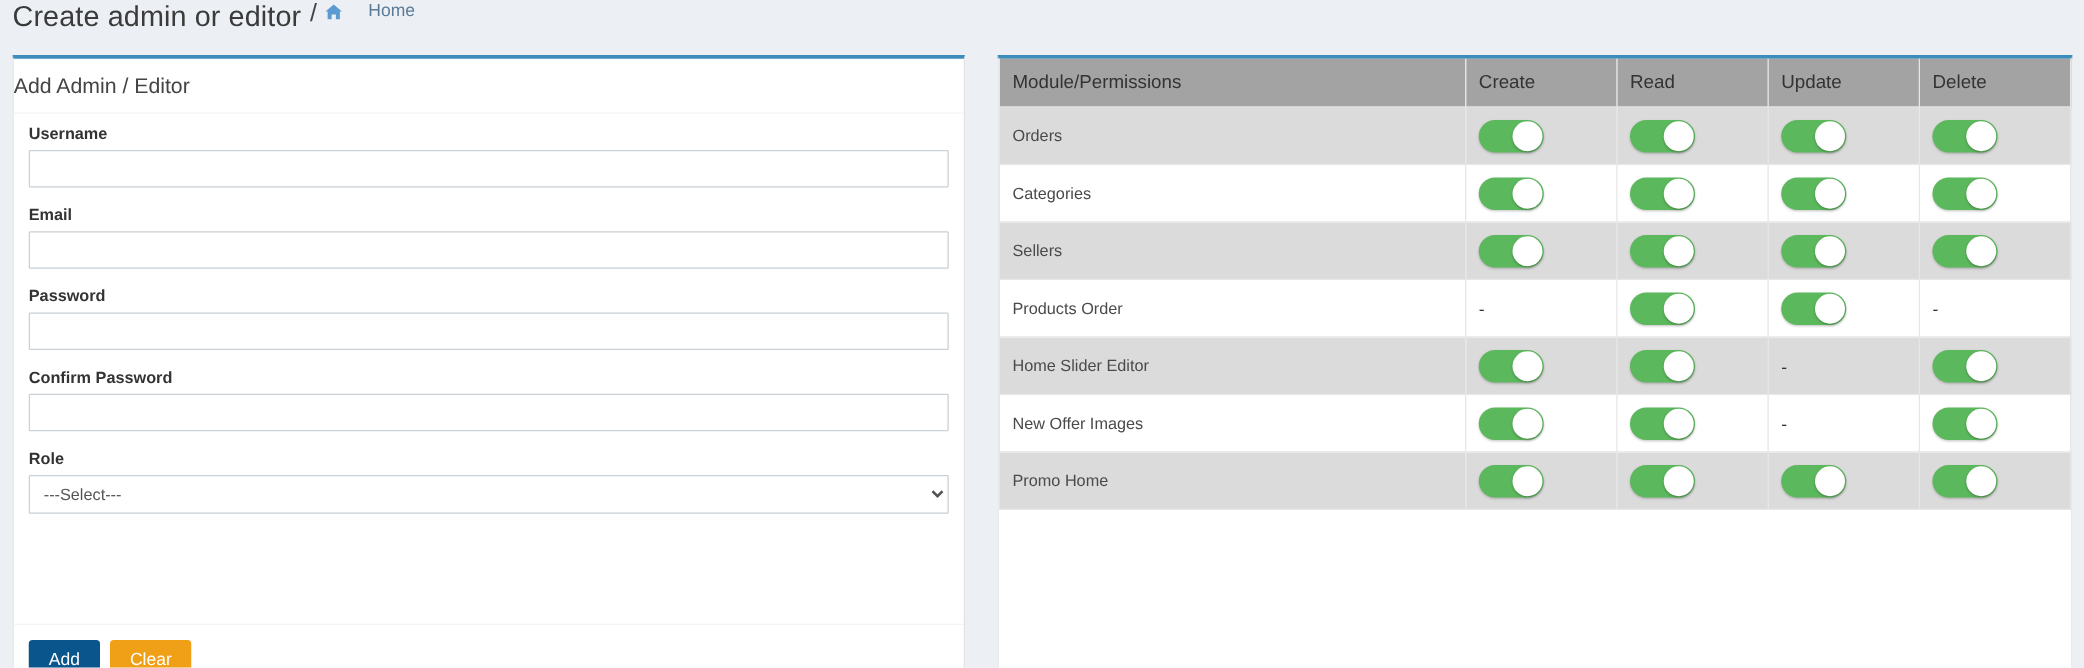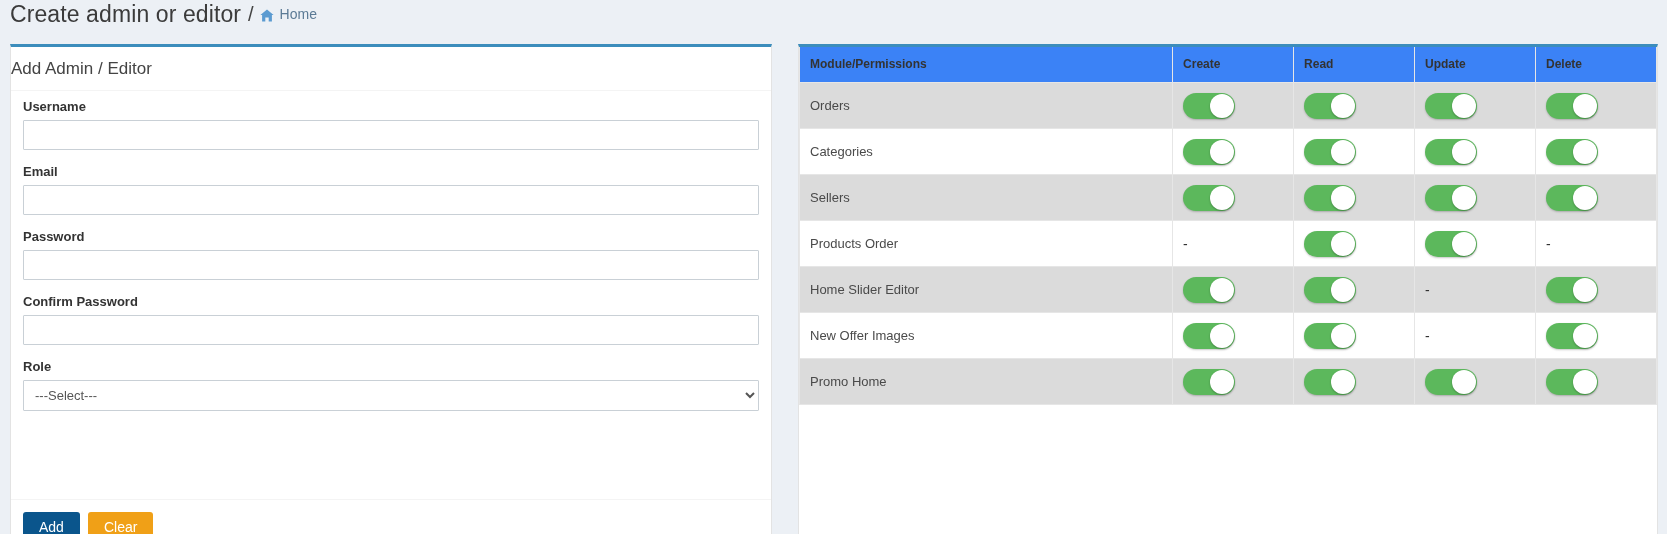--- a/index.html
+++ b/index.html
@@ -8,28 +8,28 @@
     width: 1667px; height: 534px;
     background: #ecf0f5;
     font-family: "Liberation Sans", sans-serif;
     overflow: hidden;
   }
   .page { position: relative; width: 1667px; height: 534px; }
 
   
   .page-header {
     position: absolute; left: 0; top: 0; width: 1667px; height: 28px;
-    display: flex; align-items: center; padding-left: 10px;
+    display: flex; align-items: flex-start; padding-left: 10px;
   }
   .page-title {
     font-size: 23px; color: #3b3b3b; font-weight: 400; letter-spacing: .1px;
   }
   .bc-sep { font-size: 20px; color: #444; margin: 0 6px 0 7px; }
   .bc-link {
-    display: inline-flex; align-items: center; gap: 6px;
+    display: inline-flex; align-items: center; gap: 21px;
     color: #5b7a95; font-size: 14px; text-decoration: none;
   }
   .home-icon { display: inline-block; width: 14px; height: 13px; position: relative; top: 1px; }
 
   
   .box {
     position: absolute; background: #fff;
     border: 1px solid #e3e3e3; border-top: 3px solid #3c8dbc;
   }
   .box-left  { left: 10px;  top: 44px; width: 762px; height: 500px; }
@@ -68,23 +68,23 @@
     border: none; border-radius: 3px; color: #fff;
     font-size: 14px; font-family: "Liberation Sans", sans-serif;
     padding: 7px 16px; cursor: pointer; line-height: 1.25;
   }
   .btn-primary { background: #0a558c; }
   .btn-warning { background: #f0a017; }
 
   
   .perm-table { width: 100%; border-collapse: collapse; table-layout: fixed; }
   .perm-table th {
-    text-align: left; font-size: 12px; font-weight: bold; color: #333;
+    text-align: left; font-size: 15px; font-weight: normal; color: #333;
     padding: 10px 10px 11px 10px; border: 1px solid #e6e6e6; border-top: none;
-    background: #3b82f6; vertical-align: middle;
+    background: #a3a3a3; vertical-align: middle;
   }
   .perm-table td {
     border: 1px solid #e6e6e6; padding: 0 10px;
     height: 46px; vertical-align: middle;
     font-size: 13px; color: #4a4a4a;
   }
   .perm-table tbody tr:nth-child(odd) td { background: #dbdbdb; }
   .perm-table tbody tr:nth-child(even) td { background: #fff; }
   .col-module { width: 330px; }
   .col-perm   { width: 107px; }

